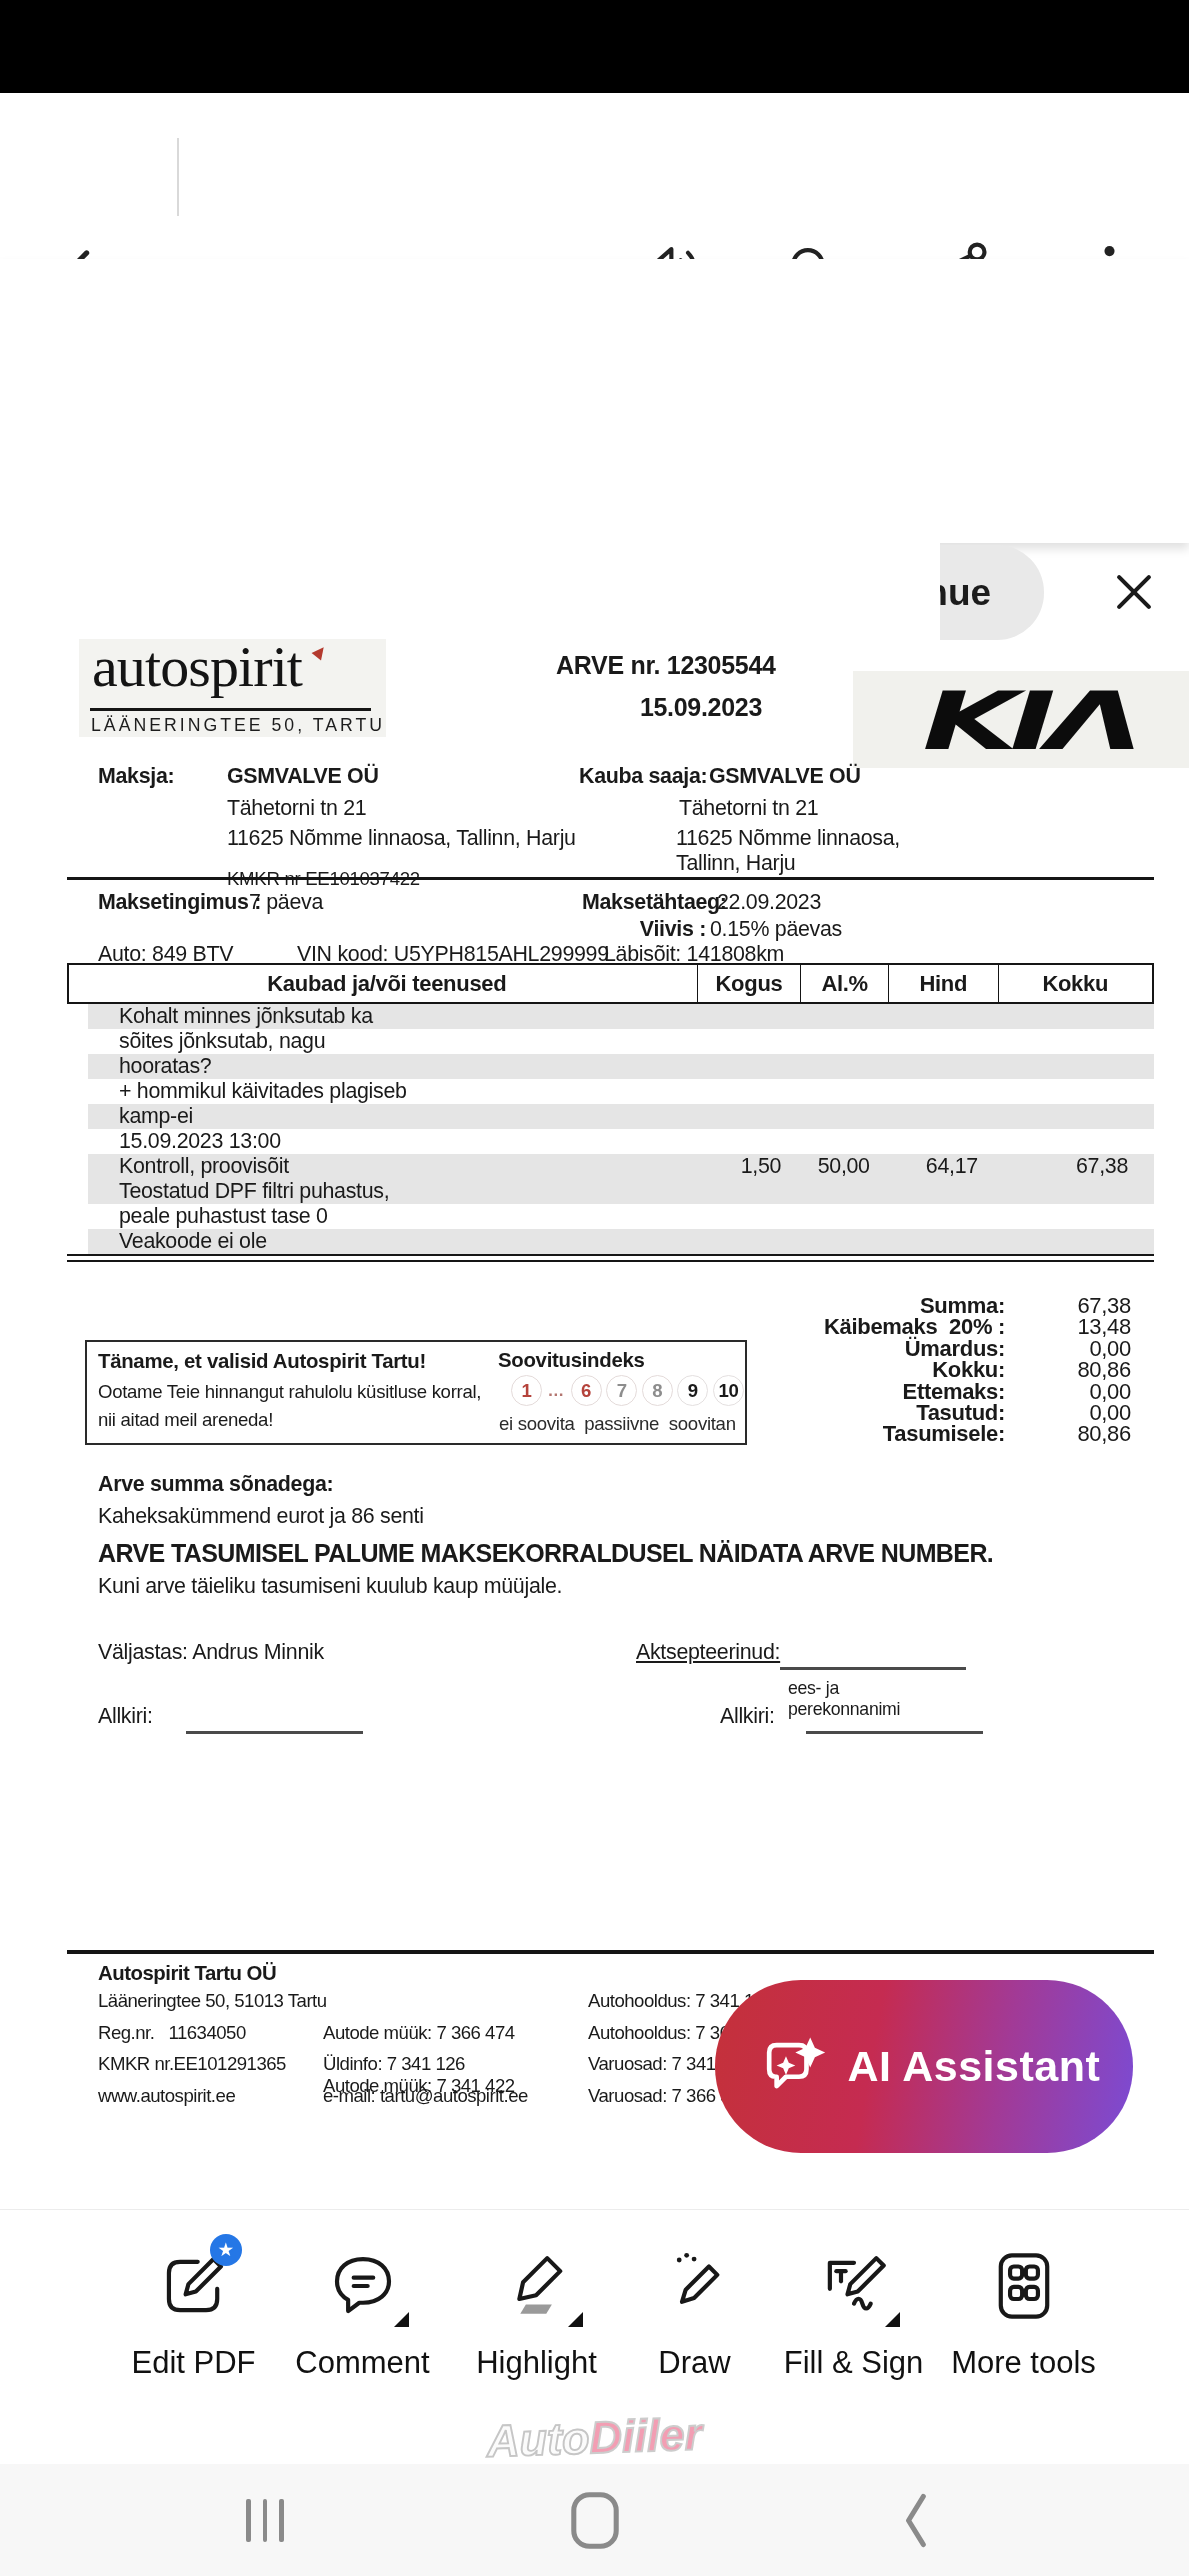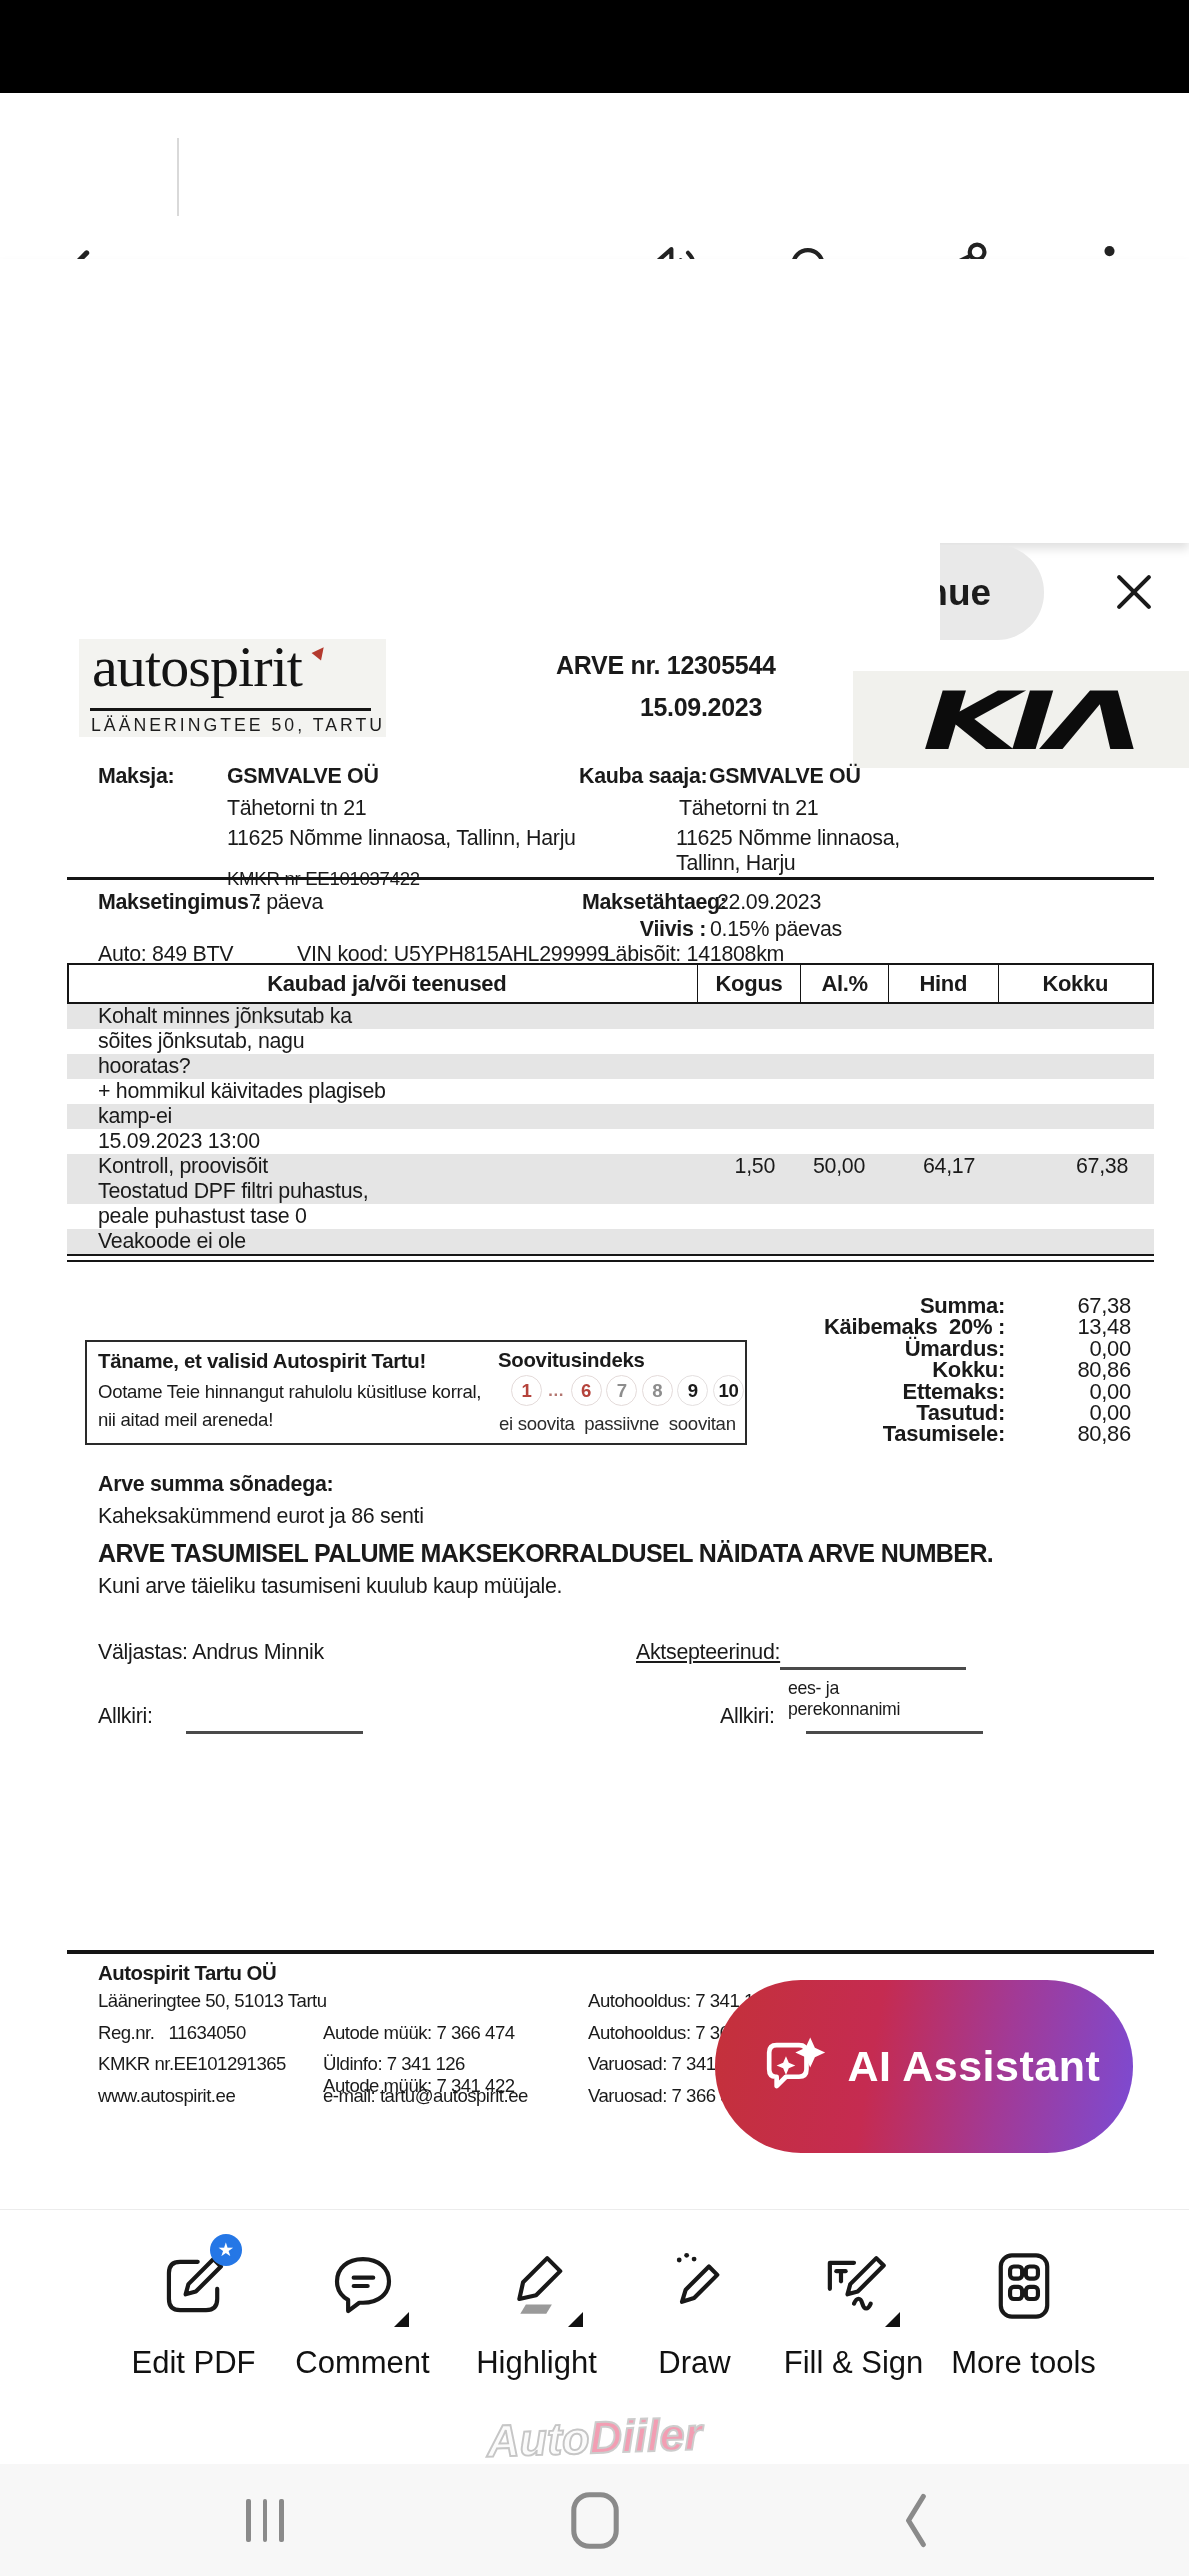--- a/index.html
+++ b/index.html
@@ -44,21 +44,21 @@
   .arve-l1{font-size:25px;font-weight:bold;white-space:nowrap;}
   .arve-l2{font-size:25px;font-weight:bold;text-align:right;margin-top:13px;}
 
   .hline{position:absolute;left:67px;width:1087px;background:#151515;}
 
   
   .inv-table{position:absolute;left:67px;top:420px;width:1087px;}
   .t-head{display:flex;height:41px;border:2.8px solid #151515;box-sizing:border-box;font-weight:bold;font-size:22px;}
   .t-head > div{display:flex;align-items:center;justify-content:center;border-left:1.9px solid #151515;box-sizing:border-box;}
   .t-head > div:first-child{border-left:none;}
-  .t-row{display:flex;height:25px;font-size:21.4px;align-items:center;}
+  .t-row{display:flex;height:25px;font-size:21.4px;align-items:center;margin-left:21px;}
   .t-row.g{background:#e5e5e5;}
   .c-desc{width:630px;padding-left:31px;box-sizing:border-box;}
   .c-num{box-sizing:border-box;text-align:right;}
   .c-qty{width:104px;padding-right:26px;}
   .c-al{width:88px;padding-right:24px;}
   .c-hind{width:110px;padding-right:24px;}
   .c-kokku{width:155px;padding-right:26px;}
   .t-head .c-desc{padding-left:8px;justify-content:center;}
   .dbl-line{height:8.4px;border-top:2.8px solid #151515;border-bottom:2.8px solid #151515;box-sizing:border-box;}
 

